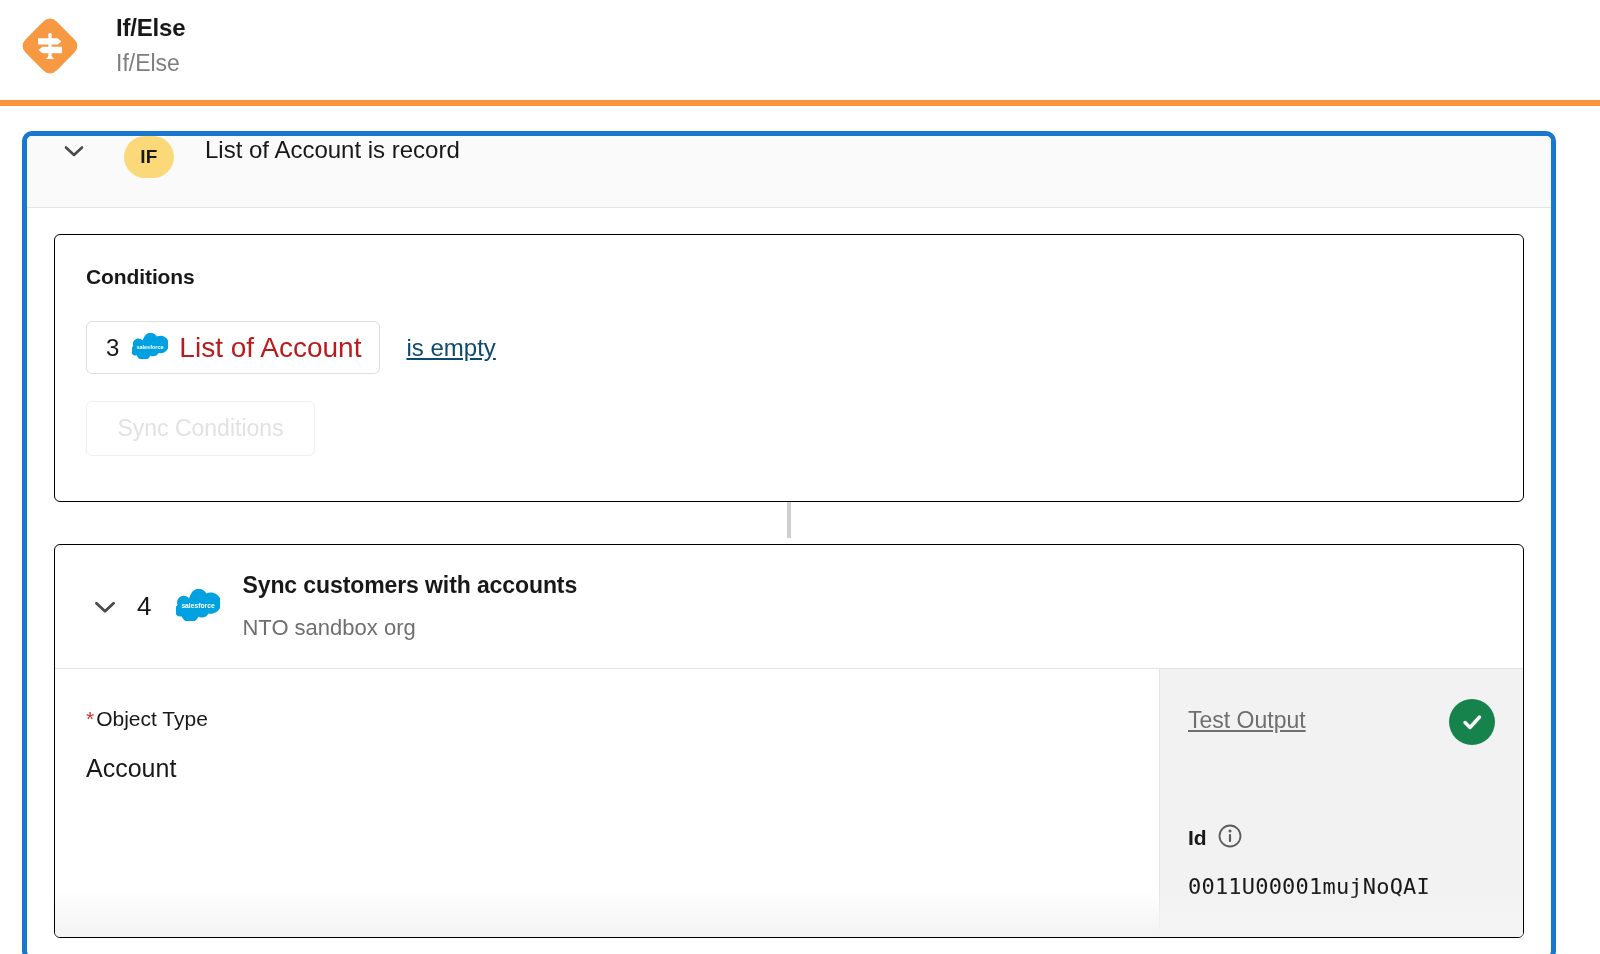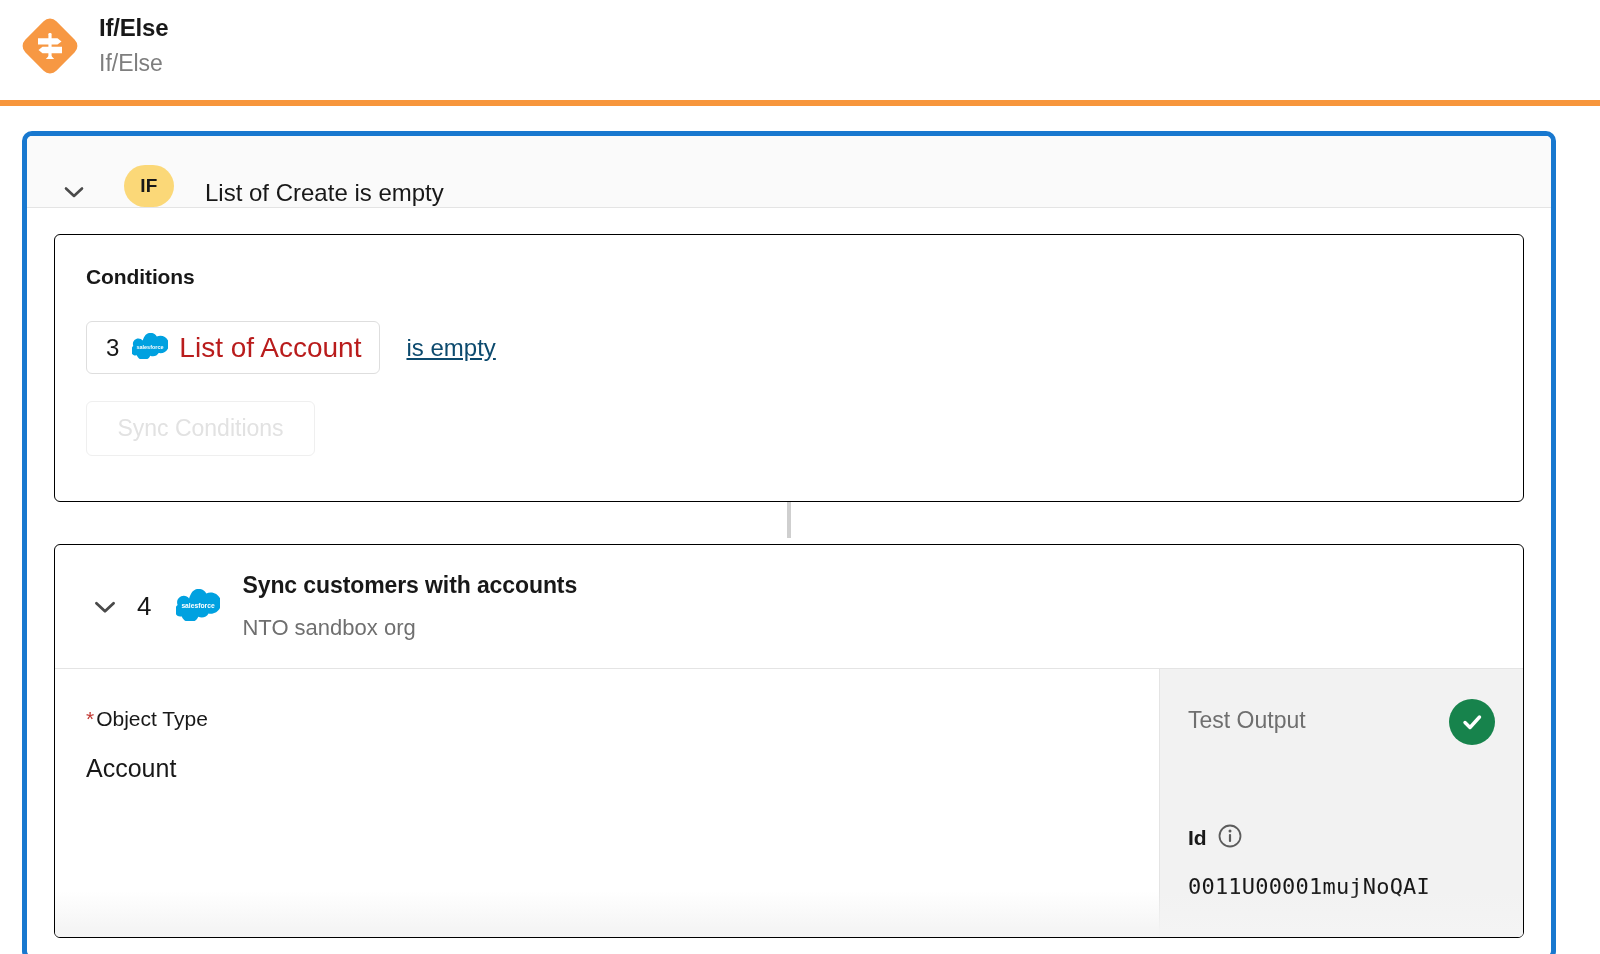--- a/index.html
+++ b/index.html
@@ -16,37 +16,37 @@
   .header { position: relative; display: flex; align-items: flex-start; padding: 14px 0 0 20px; height: 102px; }
   .app-icon {
     width: 60px; height: 60px; margin-top: 2px; flex: 0 0 60px;
     position: relative;
   }
   .app-icon .diamond {
     position: absolute; left: 8px; top: 8px; width: 44px; height: 44px;
     background: #F79843; border-radius: 9px; transform: rotate(45deg);
   }
   .app-icon svg { position: absolute; left: 13px; top: 13px; }
-  .header-text { margin-left: 19px; display:flex; flex-direction: column; }
+  .header-text { margin-left: 36px; display:flex; flex-direction: column; }
   .header-title {
     font-size: 24px; font-weight: bold; color: #181818; line-height: 1.15; letter-spacing: -0.2px;
   }
   .header-sub { font-size: 23px; color: #7e7e7e; margin-top: 8px; line-height: 1.15; }
 
   .orange-bar { position:absolute; left:0; top: 100px; width: 1600px; height: 6px; background: #F7963C; }
 
   
   .panel {
     position: absolute; left: 22px; top: 131px; width: 1534px; height: 830px;
     border: 5px solid #1878CF; border-radius: 10px; background: #fff; overflow: hidden;
   }
 
   
   .if-row {
-    display: flex; align-items: flex-end; height: 72px;
+    display: flex; align-items: flex-start; height: 72px;
     background: #FAFAFA; border-bottom: 1px solid #E4E4E4; padding-left: 32px;
   }
   .chevron { width: 30px; height: 30px; display:flex; align-items:center; justify-content:center; }
   .badge-if {
     width: 50px; height: 42px; border-radius: 21px; background: #FBD878;
     display: flex; align-items: center; justify-content: center;
     font-size: 19px; font-weight: bold; color: #181818; margin-left: 35px; letter-spacing: 0.4px;
   }
   .if-label { font-size: 24px; color: #181818; margin-left: 31px; }
 
@@ -91,21 +91,21 @@
   .field-label { font-size: 21px; color: #181818; }
   .req { color: #C23934; margin-right: 2px; }
   .field-value { font-size: 25px; color: #181818; margin-top: 23px; }
   .field-block + .field-block { margin-top: 50px; }
 
   .test-panel {
     flex: 0 0 364px; background: #F2F2F2; border-left: 1px solid #E4E4E4;
     padding: 30px 28px 0 28px; position: relative;
   }
   .test-head { display: flex; align-items: flex-start; justify-content: space-between; }
-  .test-title { font-size: 23px; color: #6f6f6f; padding-top: 8px; }
+  .test-title { font-size: 23px; color: #6f6f6f; padding-top: 8px; text-decoration: underline; }
   .check-circle {
     width: 46px; height: 46px; border-radius: 50%; background: #17834C;
     display:flex; align-items:center; justify-content:center; flex: 0 0 46px;
   }
   .id-row { display: flex; align-items: center; margin-top: 78px; }
   .id-label { font-size: 21px; font-weight: bold; color: #181818; }
   .info-icon { margin-left: 10px; display:block; }
   .id-value {
     font-family: "DejaVu Sans Mono", monospace; font-size: 22px; color: #181818; margin-top: 21px; letter-spacing: 0.2px;
   }
@@ -140,21 +140,21 @@
 
   <div class="panel">
 
     <div class="if-row">
       <span class="chevron">
         <svg width="28" height="28" viewBox="0 0 28 28" aria-hidden="true">
           <path d="M6 10.5 L14 18 L22 10.5" fill="none" stroke="#4a4a4a" stroke-width="2.6" stroke-linecap="round" stroke-linejoin="round"></path>
         </svg>
       </span>
       <span class="badge-if">IF</span>
-      <span class="if-label">List of Create is empty</span>
+      <span class="if-label">List of Account is record</span>
     </div>
 
     <div class="panel-body">
 
       <div class="card card-conditions">
         <div class="conditions-title">Conditions</div>
 
         <div class="cond-row">
           <div class="cond-chip">
             <span class="cond-num">3</span>

